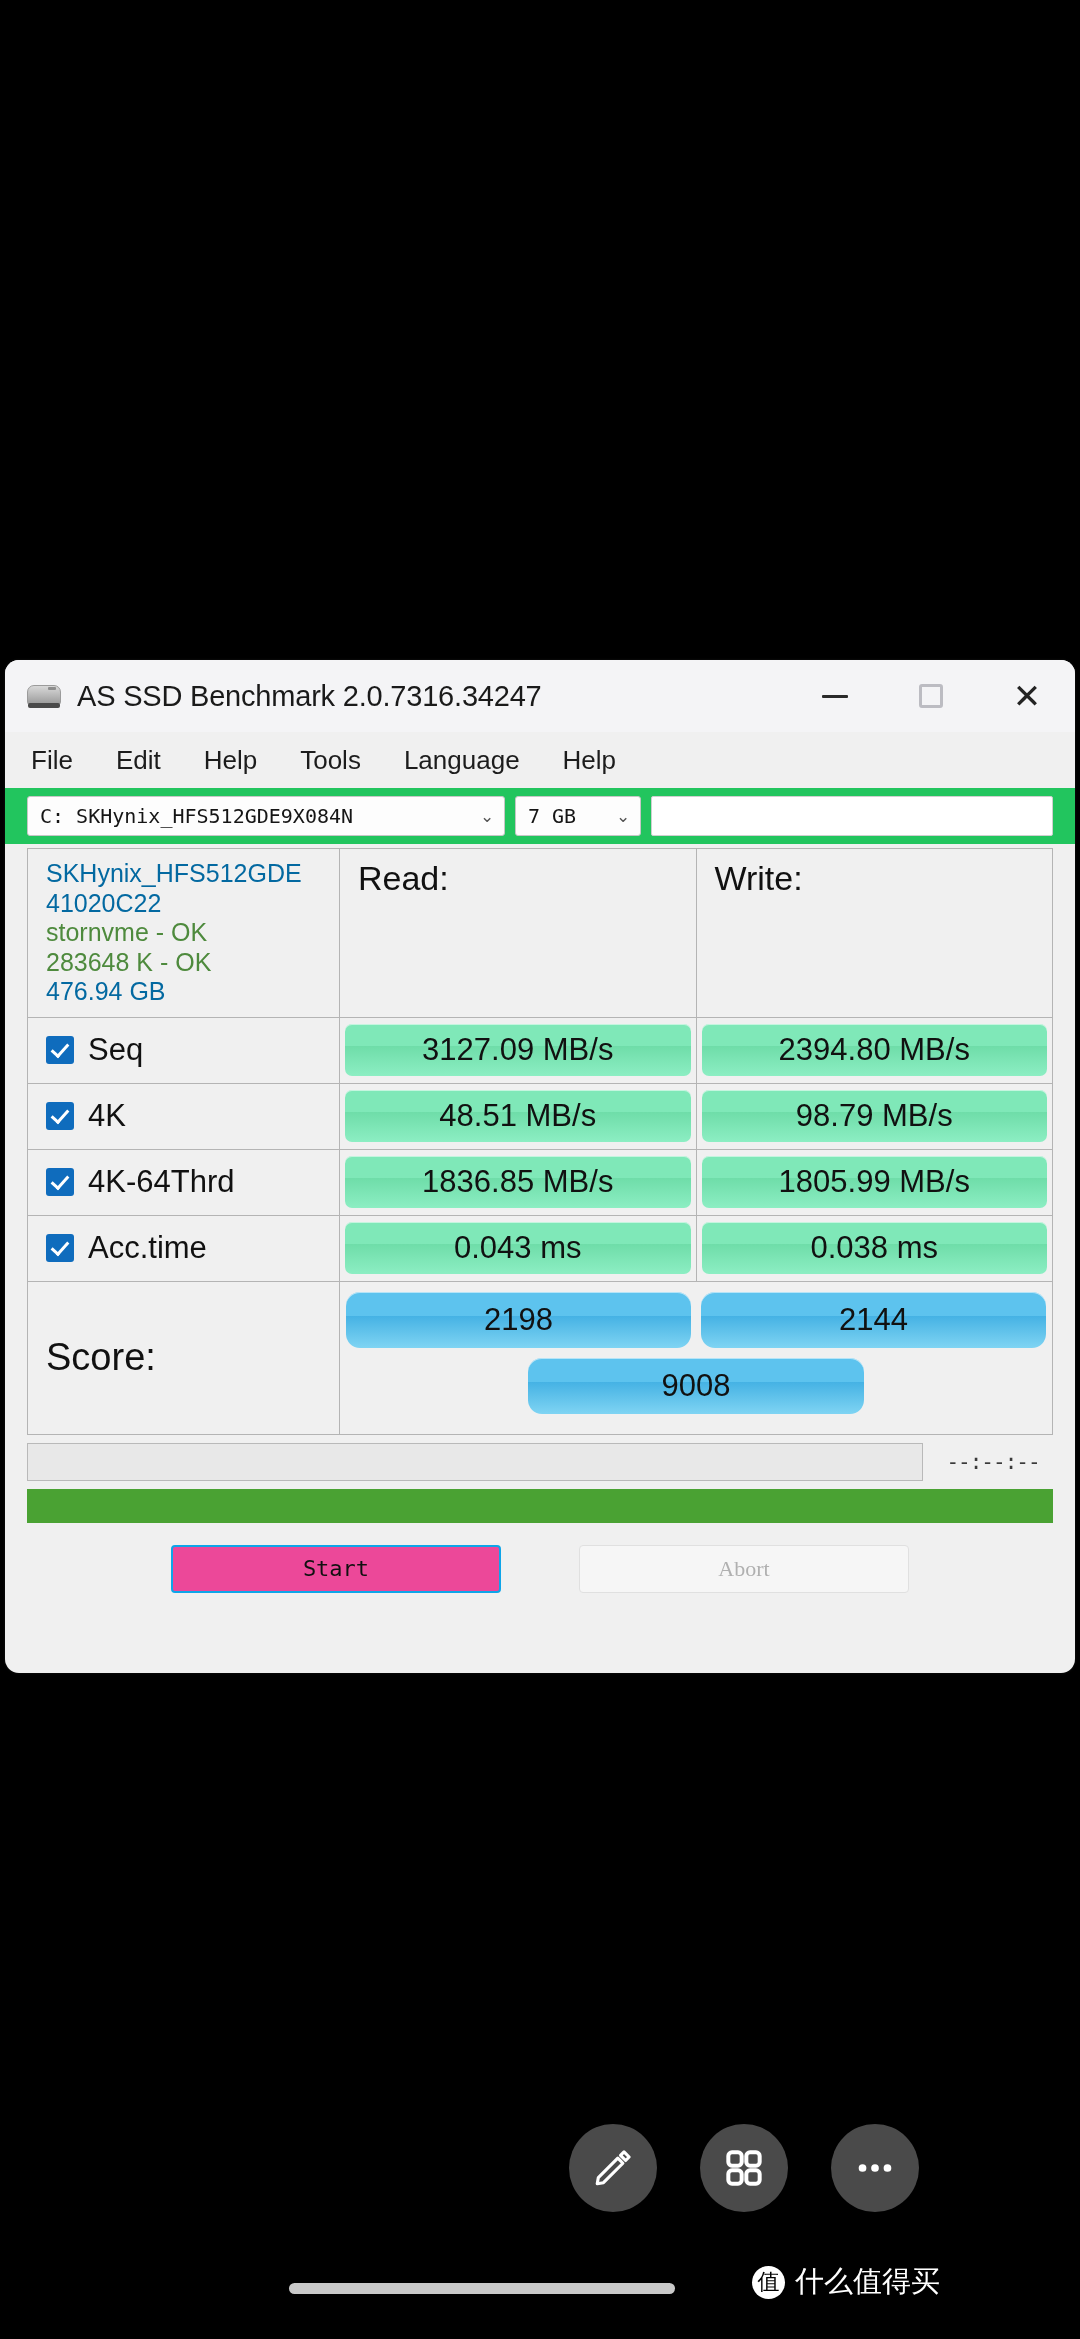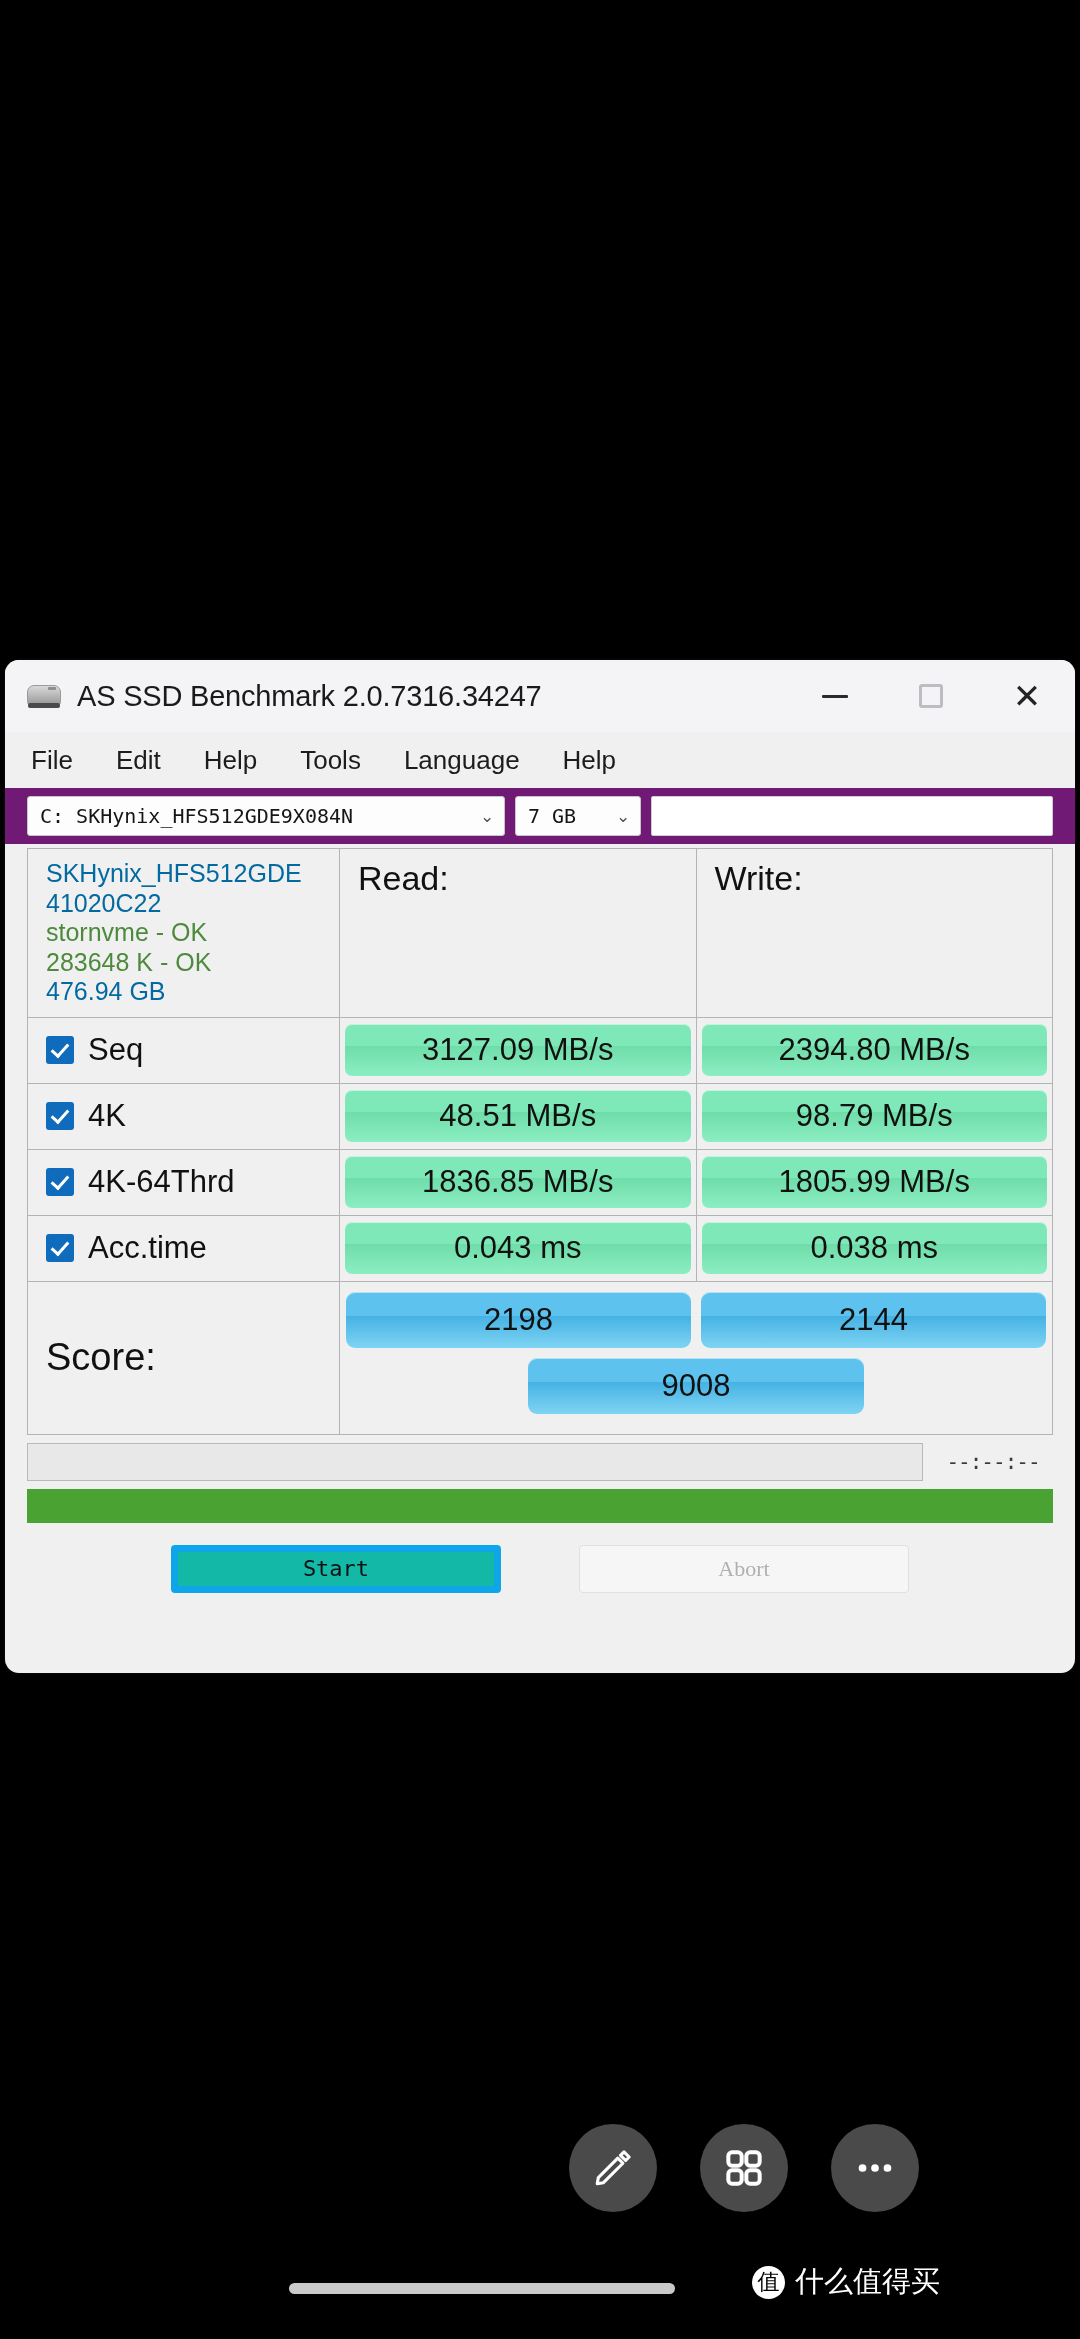--- a/index.html
+++ b/index.html
@@ -112,21 +112,21 @@
     white-space: nowrap;
   }
 
   
   .toolbar {
     height: 56px;
     display: flex;
     align-items: center;
     padding: 0 22px;
     gap: 10px;
-    background: #701a75;
+    background: #22c55e;
   }
   .combo {
     height: 40px;
     background: #fdfdfd;
     border: 1px solid #c6c6c6;
     border-radius: 3px;
     display: flex;
     align-items: center;
     padding: 0 6px 0 12px;
     font-family: "DejaVu Sans Mono", monospace;
@@ -246,21 +246,21 @@
   }
   .pill.green {
     background: linear-gradient(to bottom,
       #7fe8b8 0%, #7fe8b8 42%, #6fdda9 43%, #8ceec3 100%);
     box-shadow: inset 0 1px 0 rgba(255,255,255,.55);
   }
   .pill.blue {
     background: linear-gradient(to bottom,
       #5dc3ee 0%, #5dc3ee 42%, #45b2e4 43%, #7fd4f3 100%);
     box-shadow: inset 0 1px 0 rgba(255,255,255,.55);
-    border-radius: 9px;
+    border-radius: 14px;
     height: 56px;
     text-align: right;
   }
 
   
   .row-score { min-height: 152px; align-items: stretch; }
   .row-score .ccell-label {
     align-items: center;
   }
   .score-word { font-size: 38px; color: #111; }
@@ -327,22 +327,22 @@
     width: 330px;
     height: 48px;
     display: flex;
     align-items: center;
     justify-content: center;
     font-family: "DejaVu Sans Mono", monospace;
     font-size: 22px;
     border-radius: 4px;
   }
   .btn.start {
-    background: #14b8a6;
-    border: 7px solid #0ea5e9;
+    background: #ec4899;
+    border: 2px solid #0ea5e9;
     color: #111;
   }
   .btn.abort {
     background: #f6f6f6;
     border: 1px solid #e0e0e0;
     color: #b0b0b0;
     font-family: Liberation Serif, serif;
   }
 
   

